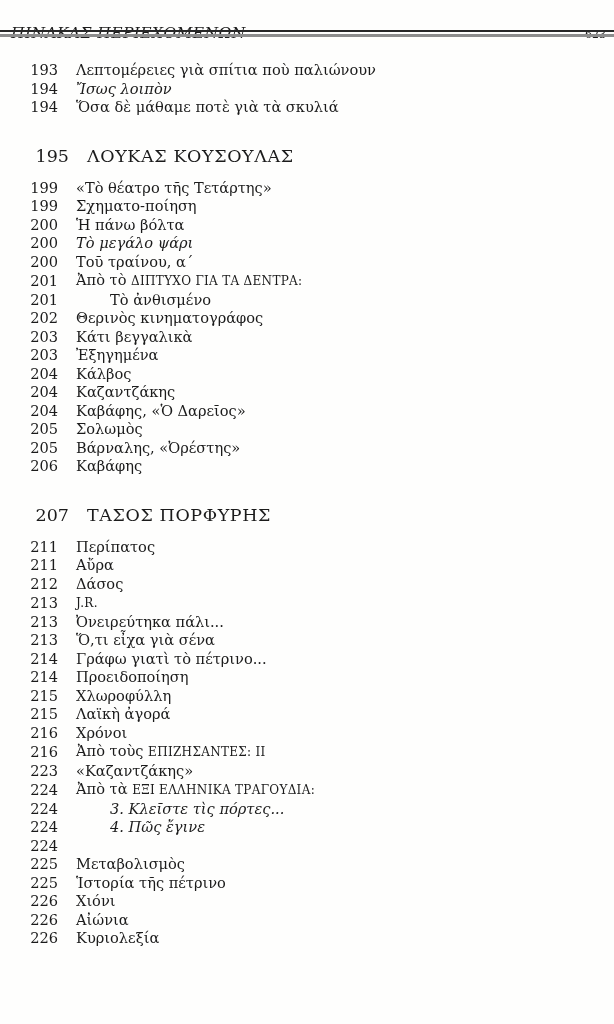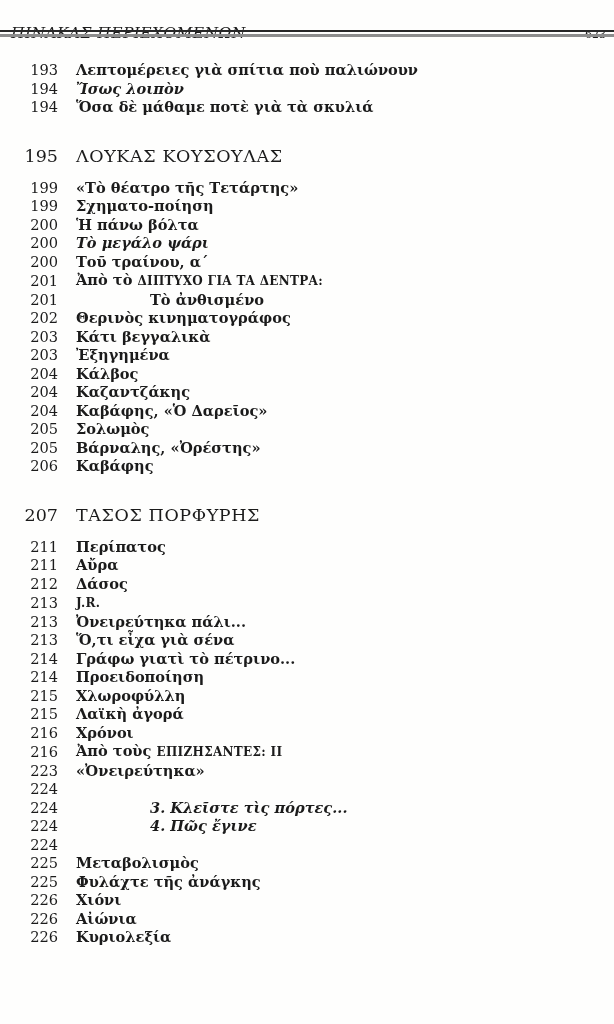--- a/index.html
+++ b/index.html
@@ -70,37 +70,37 @@
     font-size: 14.6px;
     line-height: 18.5px;
   }
   .row .num {
     flex: none;
     width: 58px;
     text-align: right;
   }
   .row .title {
     margin-left: 18px;
-    font-weight: bold;
   }
   .row.indent .title {
-    margin-left: 92px;
+    margin-left: 52px;
   }
   .row.italic .title {
     font-style: italic;
   }
   .caps {
     font-size: 12px;
     letter-spacing: 0.3px;
   }
   .section-head {
     margin-top: 28px;
     margin-bottom: 12px;
     font-size: 17.5px;
     line-height: 22px;
+    padding-left: 11px;
   }
   .section-head .num {
     flex: none;
     width: 58px;
     text-align: right;
   }
   .section-head .name {
     margin-left: 18px;
     letter-spacing: 0.6px;
   }
@@ -245,43 +245,44 @@
       <div class="row">
         <span class="num">216</span>
         <span class="title">Χρόνοι</span>
       </div>
       <div class="row">
         <span class="num">216</span>
         <span class="title"><span>Ἀπὸ τοὺς </span><span class="caps">ΕΠΙΖΗΣΑΝΤΕΣ: ΙΙ</span></span>
       </div>
       <div class="row">
         <span class="num">223</span>
-        <span class="title">«Ὀνειρεύτηκα»</span>
-      </div>
-      <div class="row">
-        <span class="num">224</span>
+        <span class="title">«Καζαντζάκης»</span>
+      </div>
+      <div class="row">
+        <span class="num">224</span>
+        <span class="title"><span>Ἀπὸ τὰ </span><span class="caps">ΕΞΙ ΕΛΛΗΝΙΚΑ ΤΡΑΓΟΥΔΙΑ:</span></span>
       </div>
       <div class="row italic indent">
         <span class="num">224</span>
         <span class="title">3. Κλεῖστε τὶς πόρτες...</span>
       </div>
       <div class="row italic indent">
         <span class="num">224</span>
         <span class="title">4. Πῶς ἔγινε</span>
       </div>
       <div class="row italic indent">
         <span class="num">224</span>
       </div>
       <div class="row">
         <span class="num">225</span>
         <span class="title">Μεταβολισμὸς</span>
       </div>
       <div class="row">
         <span class="num">225</span>
-        <span class="title">Φυλάχτε τῆς ἀνάγκης</span>
+        <span class="title">Ἱστορία τῆς πέτρινο</span>
       </div>
       <div class="row">
         <span class="num">226</span>
         <span class="title">Χιόνι</span>
       </div>
       <div class="row">
         <span class="num">226</span>
         <span class="title">Αἰώνια</span>
       </div>
       <div class="row">

